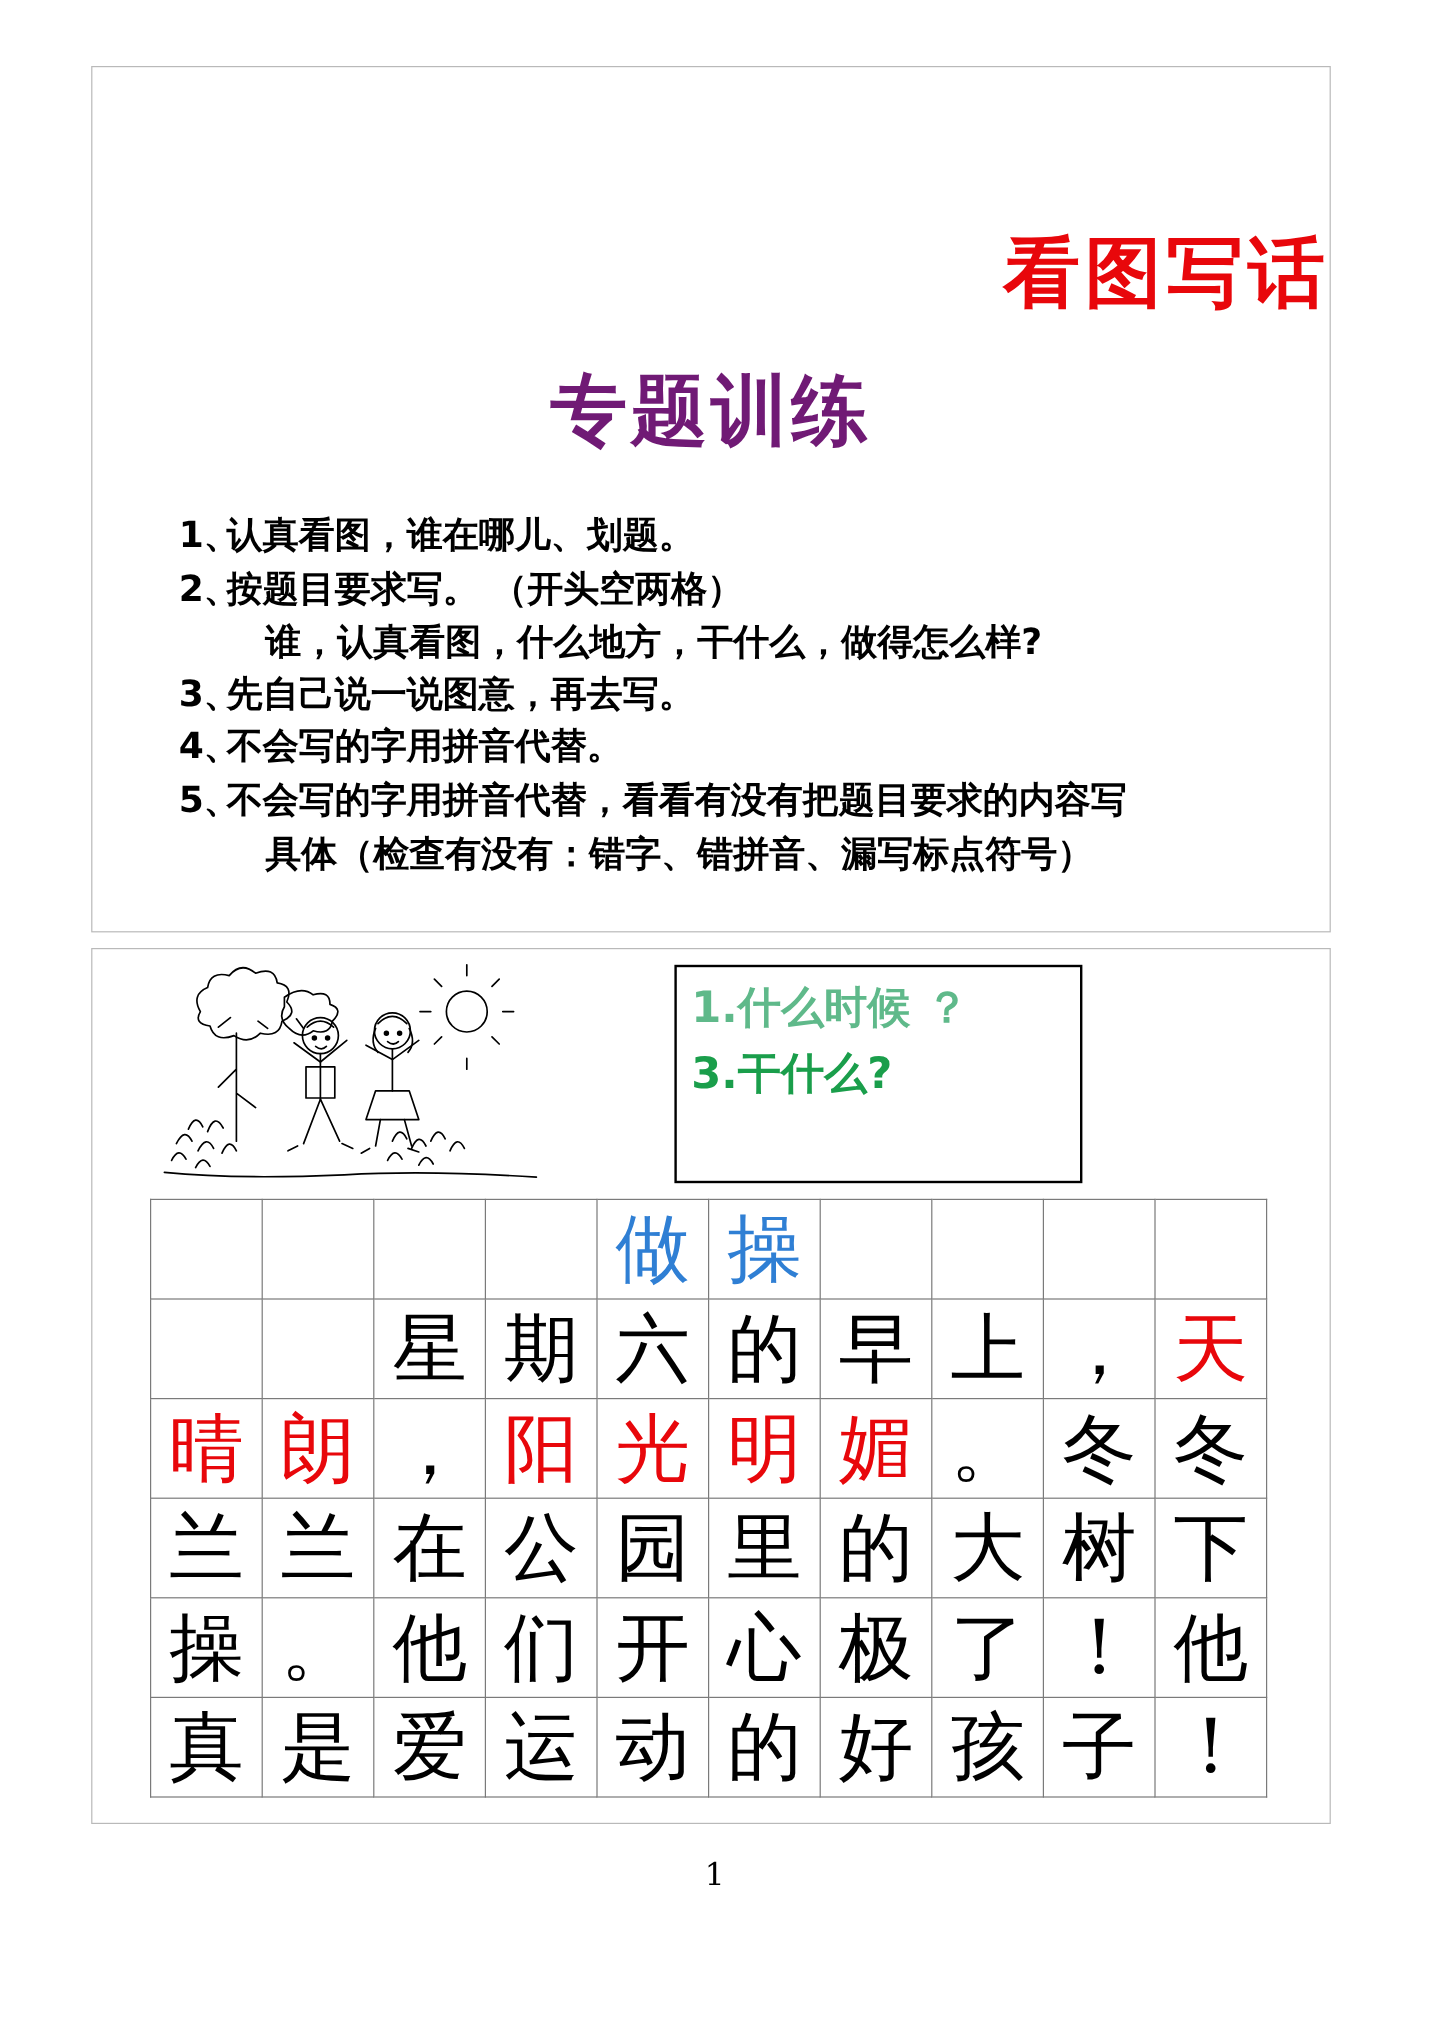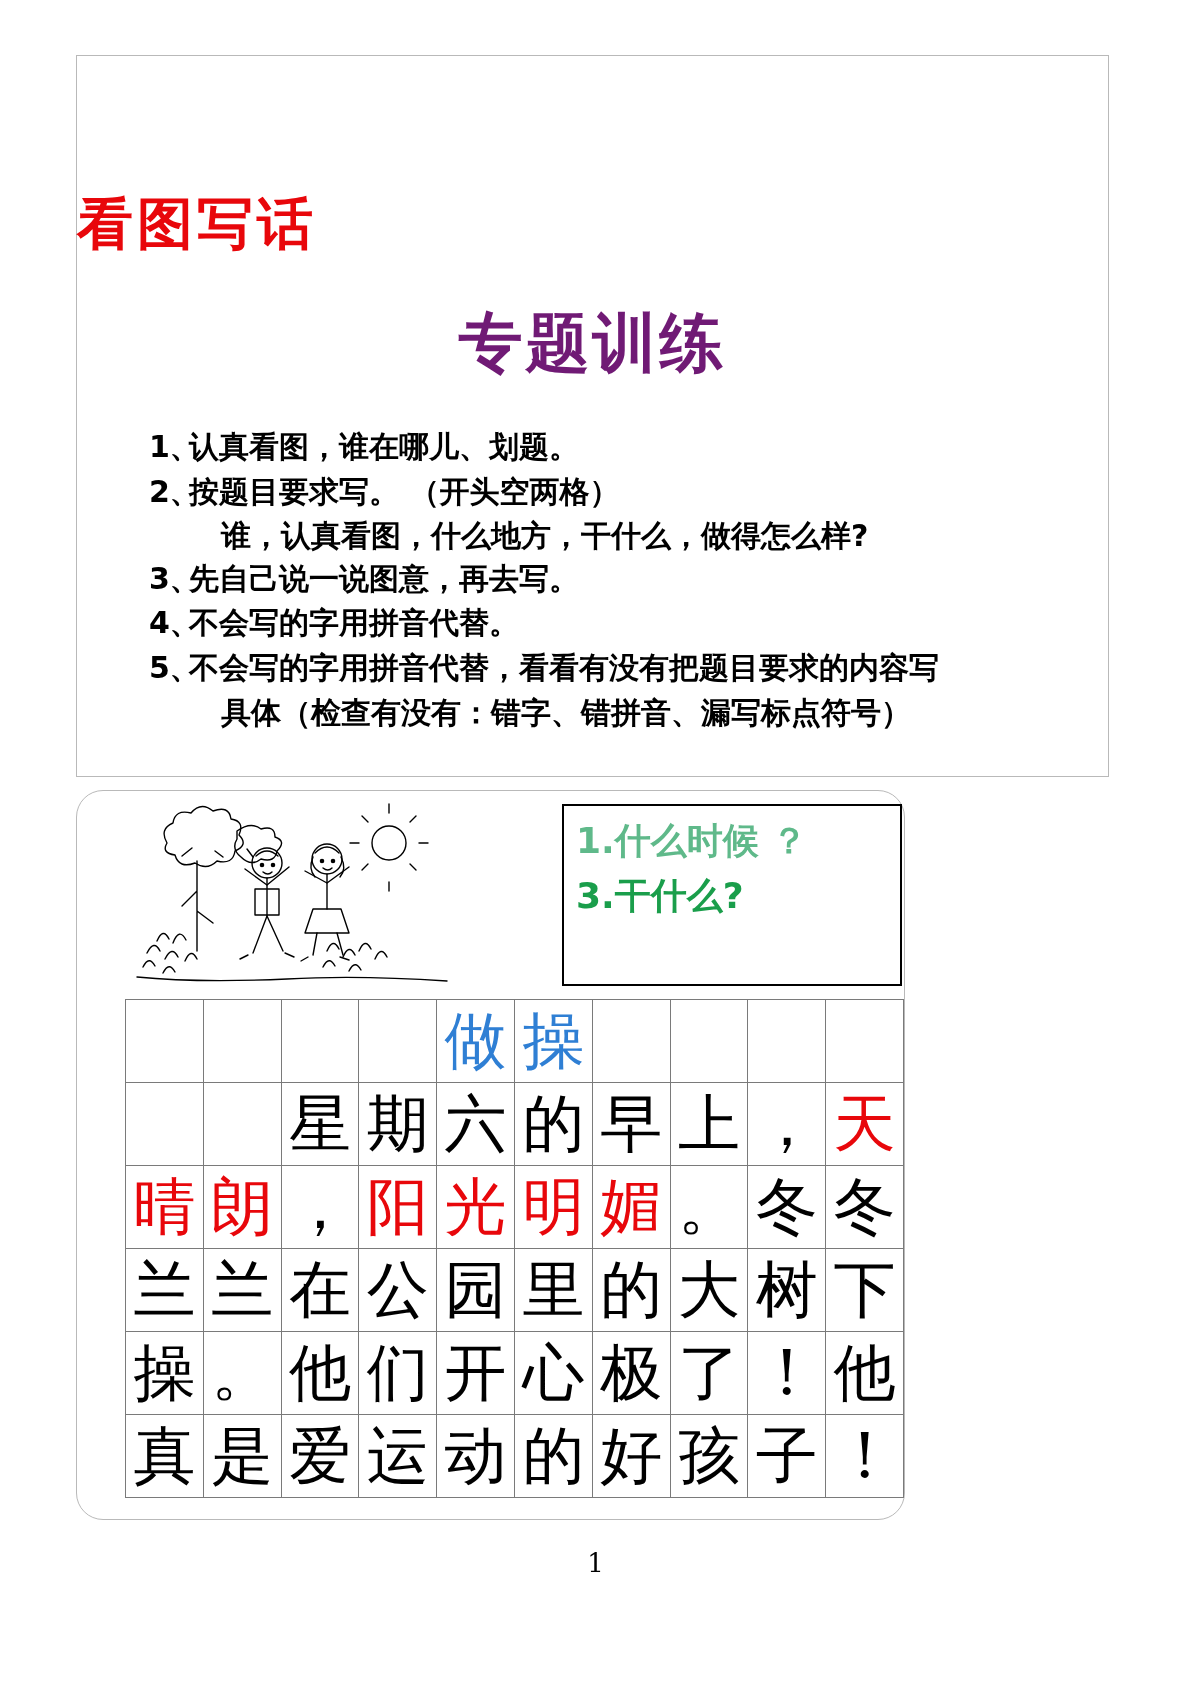--- a/index.html
+++ b/index.html
@@ -26,23 +26,23 @@
     left: 76px;
     top: 55px;
     width: 1033px;
     height: 722px;
   }
 
   .title-main {
     position: absolute;
     left: 0; right: 0;
     top: 140px;
-    text-align: left;
+    text-align: right;
     color: #e8070b;
-    font-size: 56px;
+    font-size: 64px;
     font-weight: 700;
     letter-spacing: 4px;
     line-height: 1;
     font-family: "DejaVu Sans", "Liberation Sans", sans-serif;
   }
   .title-sub {
     position: absolute;
     left: 0; right: 0;
     top: 255px;
     text-align: center;
@@ -76,23 +76,22 @@
   }
   .rule-body { flex: 1; }
   .rule-line2 {
     padding-left: 104px;
   }
 
   
   #panel-bottom {
     left: 76px;
     top: 790px;
-    width: 829px;
+    width: 1033px;
     height: 730px;
-    border-radius: 27px;
   }
 
   
   .picture {
     position: absolute;
     left: 50px;
     top: 10px;
     width: 330px;
     height: 200px;
   }

